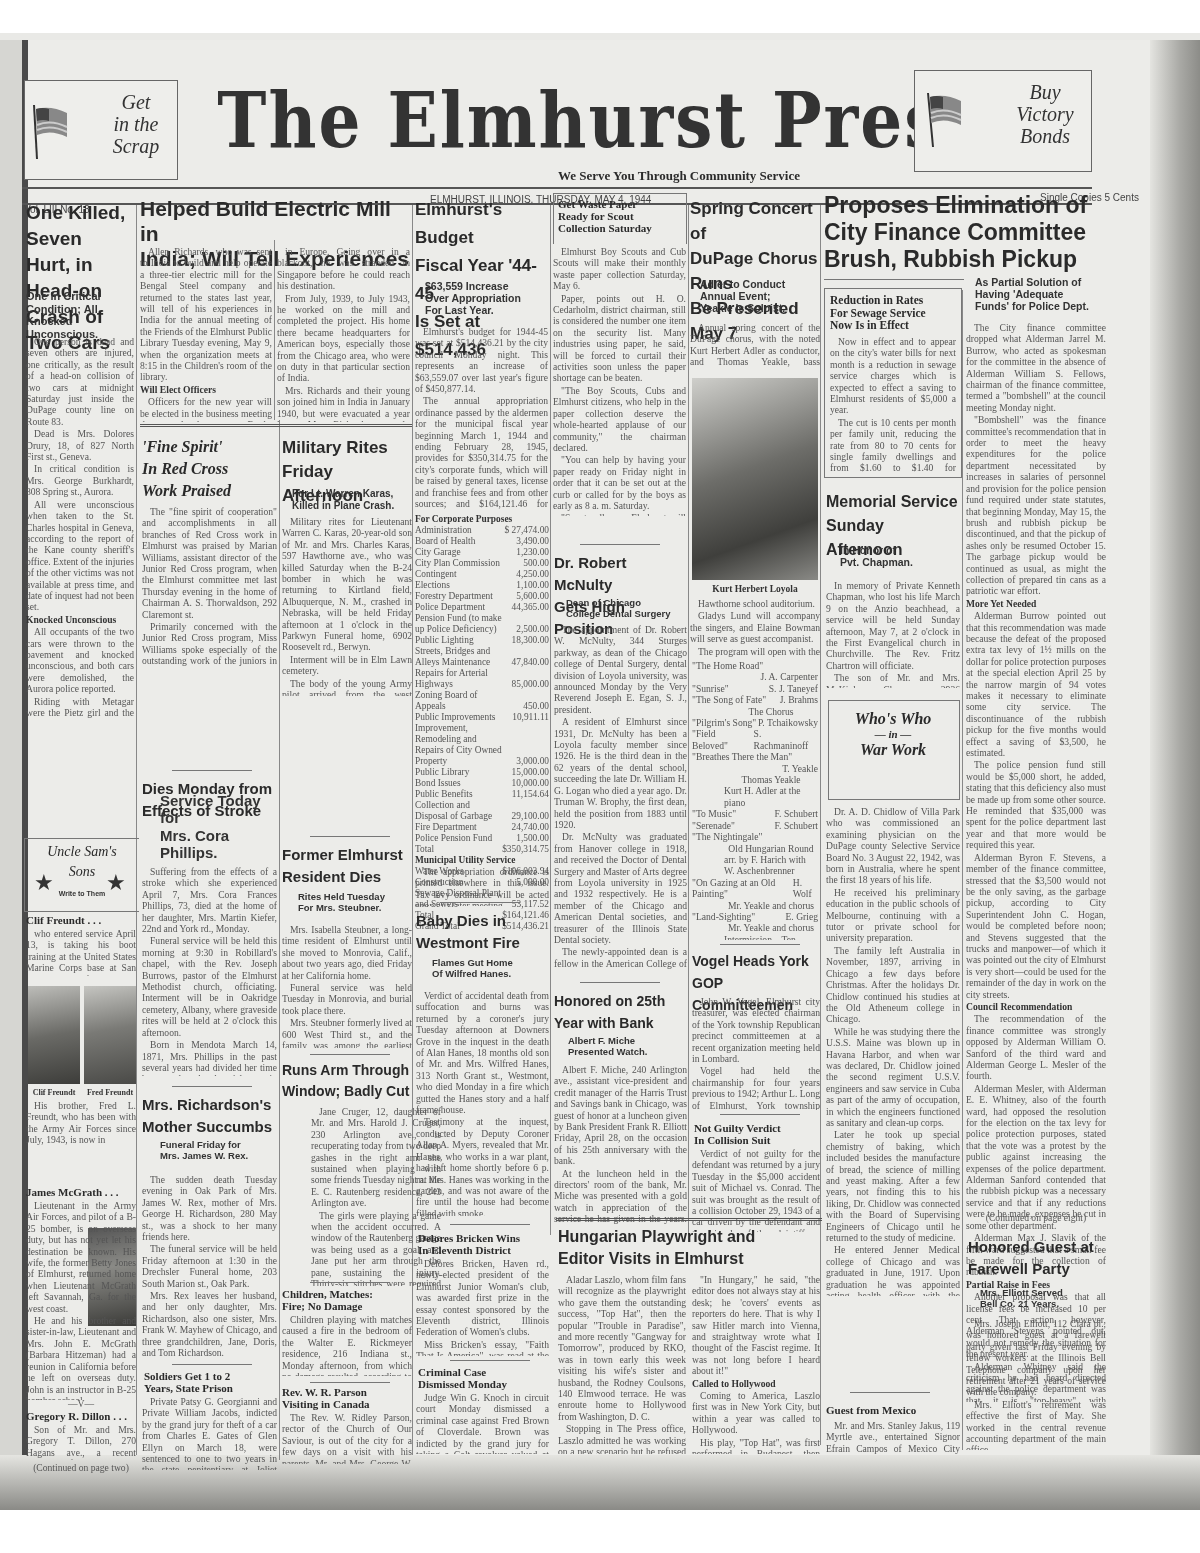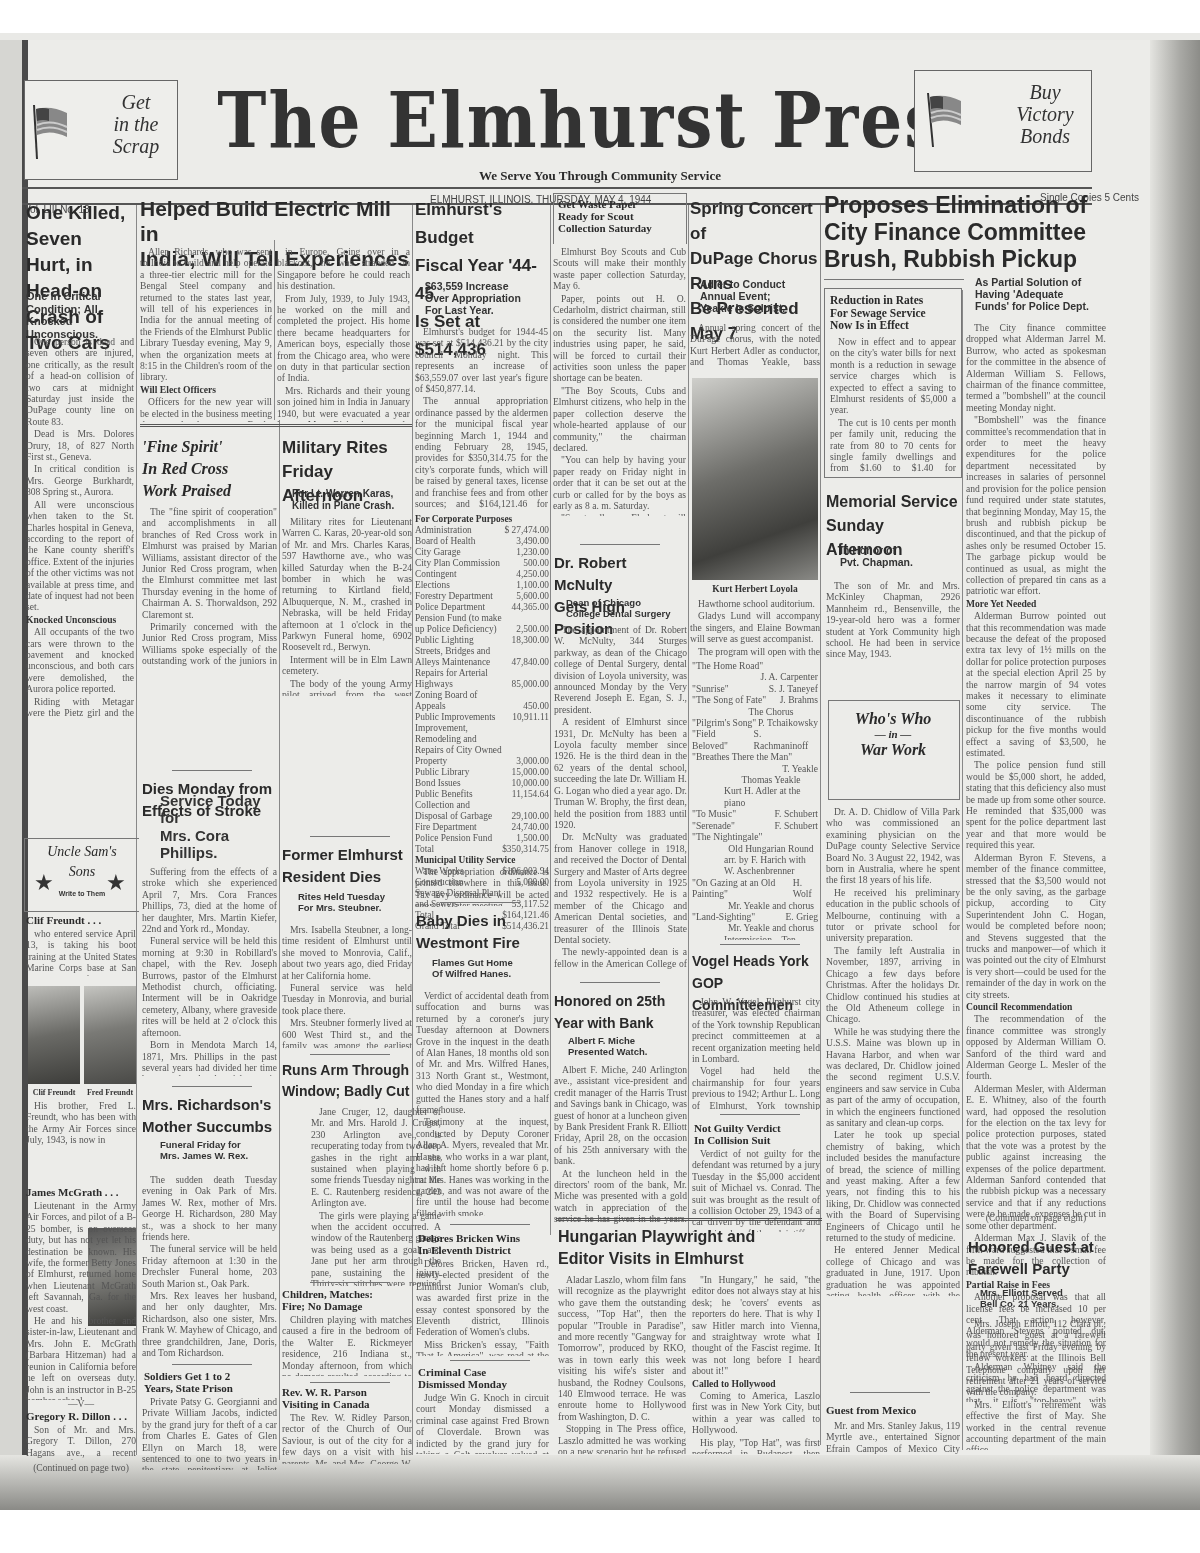--- a/index.html
+++ b/index.html
@@ -3,21 +3,21 @@
 <meta charset="utf-8">
 <style>
   html,body{margin:0;padding:0;}
   body{width:1200px;height:1553px;background:#fff;position:relative;overflow:hidden;font-family:"Liberation Serif",serif;color:#2b2b2b;}
   .scan{position:absolute;left:0;top:33px;width:1200px;height:1475px;background:#e9e9e6;}
   .page{position:absolute;left:14px;top:40px;width:1160px;height:1460px;background:#ecece9;}
   .leftstrip{position:absolute;left:0;top:40px;width:22px;height:1440px;background:#d6d6d2;border-right:6px solid #4a4a4a;}
   .rightshade{position:absolute;left:1150px;top:40px;width:50px;height:1460px;background:linear-gradient(90deg,#e4e4e0,#a9a9a5 60%,#8c8c88);}
   .bottomshade{position:absolute;left:0;top:1455px;width:1200px;height:55px;background:linear-gradient(180deg,#e5e5e1,#8a8a86);}
   .masthead{position:absolute;left:210px;top:82px;width:780px;text-align:center;font-family:"DejaVu Serif",serif;font-weight:bold;font-size:66px;letter-spacing:2px;color:#333;transform:scaleY(1.15);}
-  .motto{position:absolute;left:400px;top:168px;width:400px;text-align:center;font-size:13px;font-weight:bold;font-family:"Liberation Serif",serif;}
+  .motto{position:absolute;left:400px;top:168px;width:400px;text-align:right;font-size:13px;font-weight:bold;font-family:"Liberation Serif",serif;}
   .earbox{position:absolute;border:1.5px solid #666;background:#eeeeeb;}
   .eartext{position:absolute;font-style:italic;font-family:"Liberation Serif",serif;font-size:20px;line-height:22px;text-align:center;color:#333;}
   .flag{position:absolute;width:40px;height:58px;}
   .rule{position:absolute;height:0;border-top:2px solid #555;}
   .thinrule{position:absolute;height:0;border-top:1px solid #777;}
   .vrule{position:absolute;width:0;border-left:1px solid #888;}
   .dateline{position:absolute;font-family:"Liberation Sans",sans-serif;font-size:10px;color:#444;}
   .h1{position:absolute;font-family:"Liberation Sans",sans-serif;font-weight:bold;color:#2a2a2a;line-height:1.05;}
   .deck{position:absolute;font-family:"Liberation Sans",sans-serif;font-weight:bold;color:#333;line-height:1.15;}
   .serifhead{position:absolute;font-family:"Liberation Serif",serif;font-weight:bold;color:#2a2a2a;line-height:1.1;}
@@ -432,20 +432,21 @@
 
 <div class="h1" style="left:826px;top:490px;width:134px;font-size:16px;line-height:24px;">
   <div>Memorial Service</div>
   <div>Sunday Afternoon</div>
 </div>
 <div class="deck" style="left:840px;top:544px;width:120px;font-size:10.5px;">
   <div>In Honor of</div>
   <div>Pvt. Chapman.</div>
 </div>
 <div class="body" style="left:826px;top:580px;width:134px;height:108px;">
+  <p>In memory of Private Kenneth Chapman, who lost his life March 9 on the Anzio beachhead, a service will be held Sunday afternoon, May 7, at 2 o'clock in the First Evangelical church in Churchville. The Rev. Fritz Chartron will officiate.</p>
   <p>The son of Mr. and Mrs. McKinley Chapman, 2926 Mannheim rd., Bensenville, the 19-year-old hero was a former student at York Community high school. He had been in service since May, 1943.</p>
 </div>
 
 <div class="box" style="left:828px;top:700px;width:130px;height:98px;"></div>
 <div class="italhead" style="left:828px;top:710px;width:130px;text-align:center;font-size:16px;">
   <div>Who's Who</div>
   <div style="font-size:11px;">— in —</div>
   <div>War Work</div>
 </div>
 <div class="body" style="left:826px;top:806px;width:134px;height:490px;">

